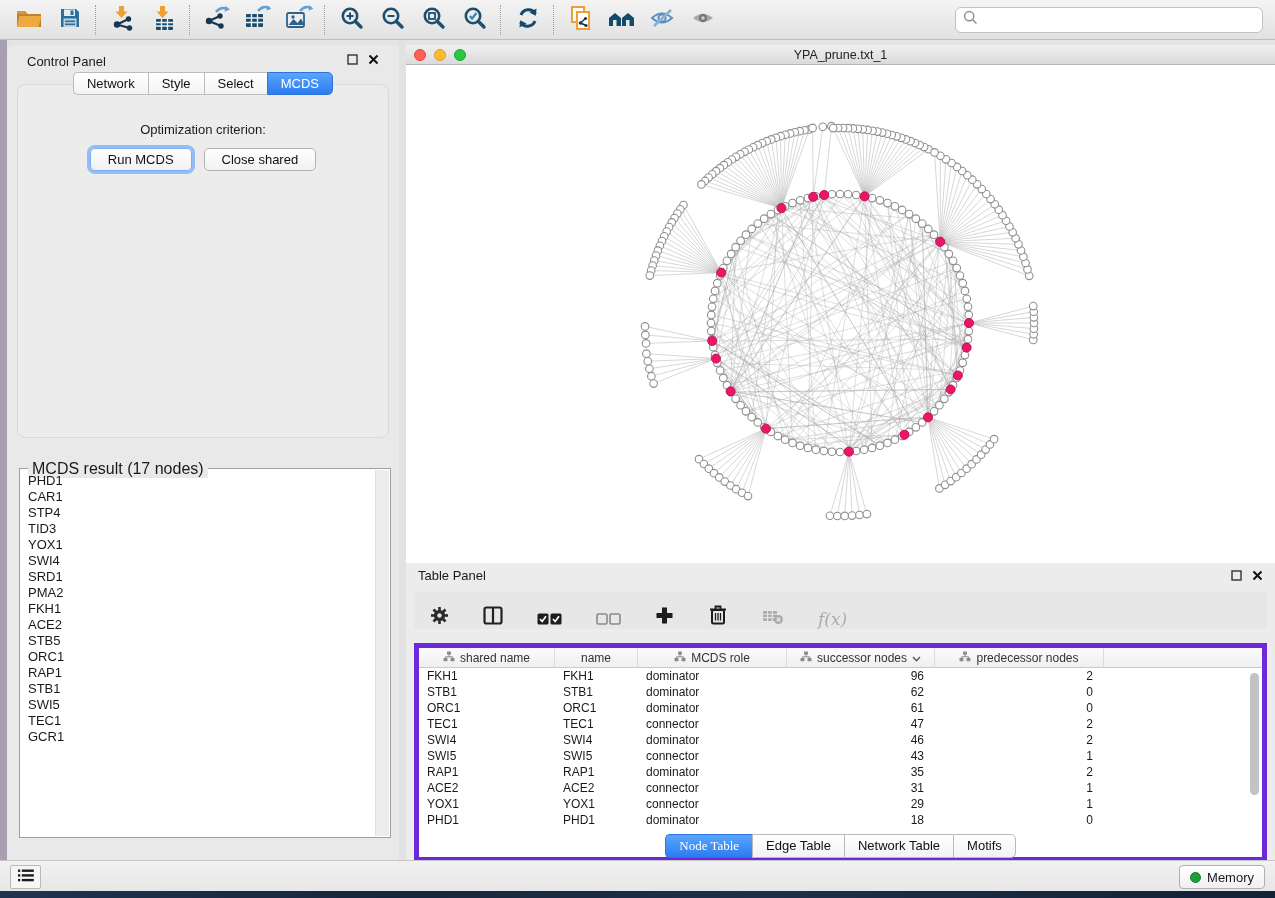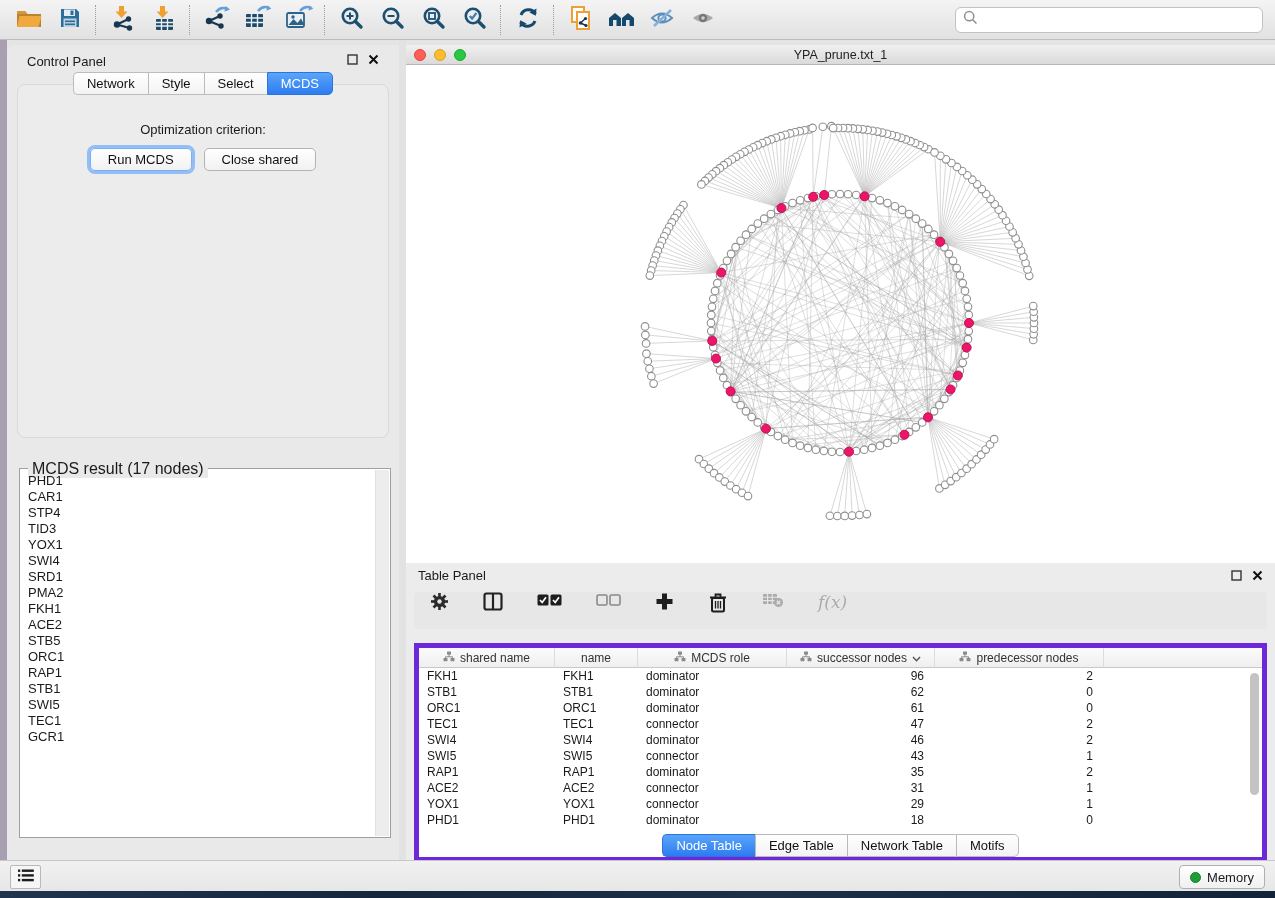--- a/index.html
+++ b/index.html
@@ -62,40 +62,40 @@
   .light{width:12px;height:12px;border-radius:50%;}
   .light.red{background:#ff5f57;border:1px solid #e0443e;box-sizing:border-box;}
   .light.yellow{background:#febc2e;border:1px solid #d89e24;box-sizing:border-box;}
   .light.green{background:#28c840;border:1px solid #1da533;box-sizing:border-box;}
   .net-title{position:absolute;left:0;right:0;text-align:center;font-size:12.5px;color:#222;}
   
   .table-panel{position:absolute;left:406px;top:563px;width:869px;height:297px;background:#ececec;}
   .tp-header{height:25px;display:flex;align-items:center;padding:0 12px;}
   .tp-title{font-size:13px;}
   .tp-toolbar{margin:4px 8px 0;height:37px;background:#e7e7e7;border-radius:4px;
-    display:flex;align-items:flex-start;gap:34px;padding-left:16px;}
+    display:flex;align-items:flex-end;gap:34px;padding-left:16px;}
   .tp-icon{display:flex;align-items:center;justify-content:center;}
   .fx-label{font-family:"DejaVu Serif",serif;font-style:italic;font-size:17px;color:#ababab;}
   .tbl-wrap{position:absolute;left:8px;right:8px;top:80px;height:219px;background:#fff;
     border:5px solid #6d28d9;box-sizing:border-box;overflow:hidden;}
   .tbl-grid{display:grid;grid-template-columns:136px 83px 149px 148px 169px 1fr;}
   .th{height:19px;display:flex;align-items:center;justify-content:center;gap:5px;
     background:linear-gradient(#fbfbfb,#efefef);border-bottom:1px solid #c9c9c9;
     border-right:1px solid #dcdcdc;font-size:12px;color:#333;}
   .th:last-child{border-right:none;}
   .tr{display:grid;grid-template-columns:136px 83px 149px 148px 169px 1fr;height:16px;}
   .td{font-size:12px;line-height:16px;padding-left:8px;white-space:nowrap;overflow:hidden;}
   .td.num{text-align:right;padding-right:11px;padding-left:0;}
   .sb-thumb{position:absolute;right:3px;top:25px;width:9px;height:122px;background:#c3c3c3;border-radius:5px;}
   .tp-tabs{position:absolute;left:0;right:0;top:271px;display:flex;justify-content:center;}
   .ttab{padding:3px 13px;font-size:13px;background:linear-gradient(#ffffff,#f3f3f3);
     border:1px solid #b9b9b9;border-right-width:0;color:#111;}
   .ttab:first-child{border-radius:5px 0 0 5px;}
   .ttab:last-child{border-radius:0 5px 5px 0;border-right-width:1px;}
-  .ttab.active{background:linear-gradient(#5aa5fb,#2c7cf0);color:#fff;border-color:#2c73e0;}
+  .ttab.active{background:linear-gradient(#5aa5fb,#2c7cf0);color:#fff;border-color:#2c73e0;font-family:Liberation Serif, serif;}
   
   .status-bar{position:absolute;left:0;top:860px;width:1275px;height:31px;
     background:linear-gradient(#f1f1f1,#e7e7e7);border-top:1px solid #c6c6c6;box-sizing:border-box;}
   .menu-btn{position:absolute;left:10px;top:4px;width:29px;height:22px;background:#f6f6f6;
     border:1px solid #b9b9b9;border-radius:2px;display:flex;align-items:center;justify-content:center;}
   .memory-btn{position:absolute;right:10px;top:4px;height:22px;background:linear-gradient(#ffffff,#f0f0f0);
     border:1px solid #b0b0b0;border-radius:4px;display:flex;align-items:center;gap:6px;padding:0 10px;}
   .mem-dot{width:11px;height:11px;border-radius:50%;background:#1d9e37;border:1px solid #15802a;box-sizing:border-box;}
   .memory-label{font-size:13px;}
 </style>

